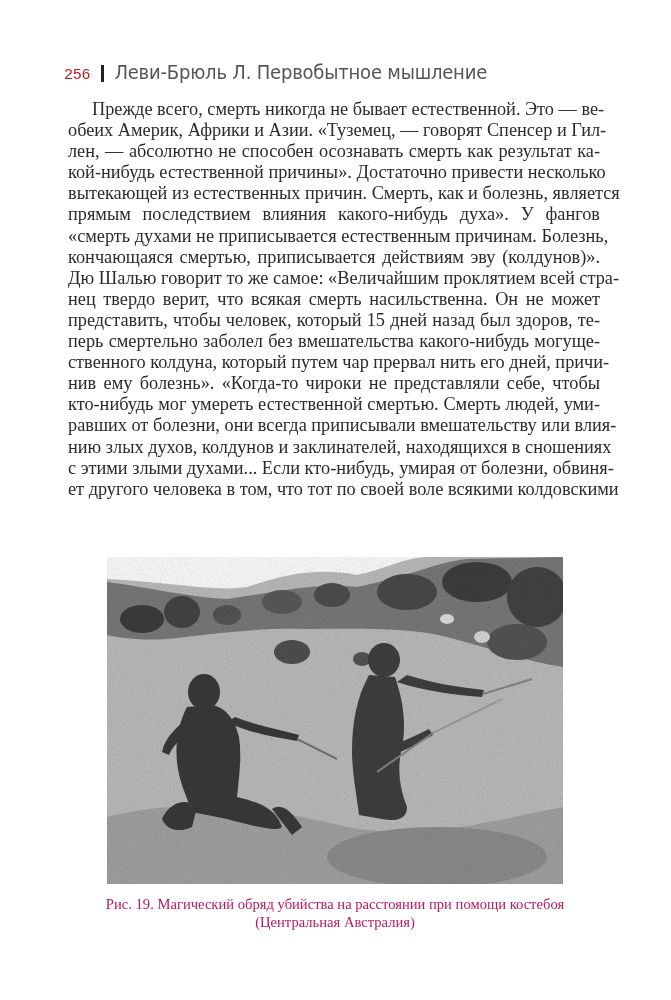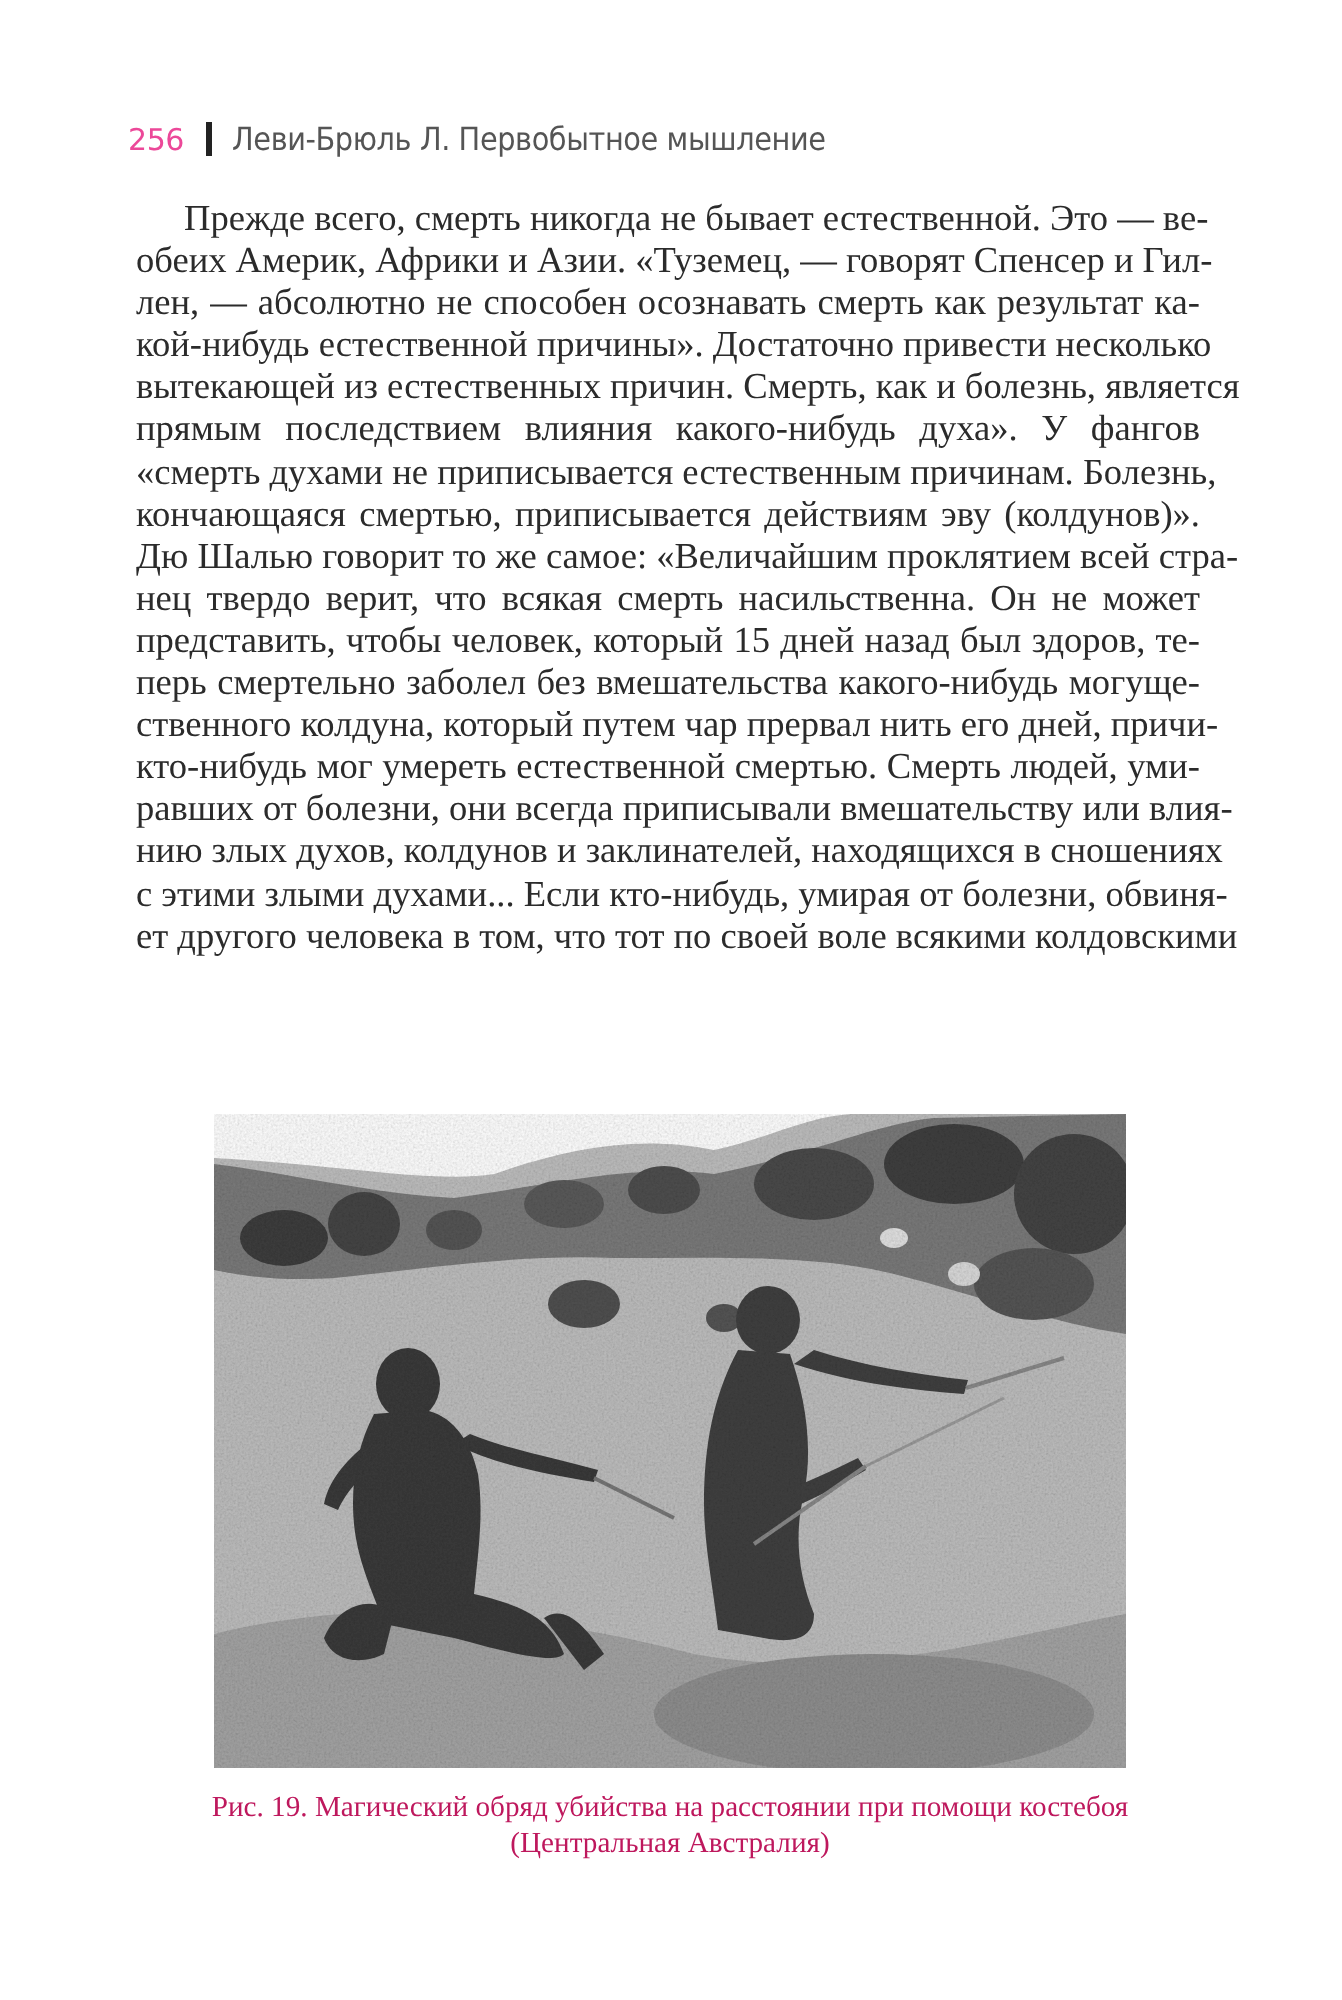--- a/index.html
+++ b/index.html
@@ -1,20 +1,20 @@
 <!DOCTYPE html>
 <html><head>
   <meta charset="utf-8">
   <style>
     html, body { margin:0; padding:0; }
     body { width:671px; height:1000px; background:#ffffff; position:relative; overflow:hidden; color:#2a2a2a; }
     .header { position:absolute; left:64px; top:60px; font-family:"DejaVu Sans", sans-serif; font-size:15px; color:#555; letter-spacing:-0.2px; white-space:nowrap; }
-    .header .pn { color:#ec4899; }
+    .header .pn { color:#b91c1c;font-family:Liberation Mono, monospace; }
     .header .sep { display:inline-block; width:3px; height:17px; background:#222; vertical-align:-3px; margin:0 10px 0 11px; }
-    .header .title { font-family:"DejaVu Sans", sans-serif; font-stretch:condensed; color:#555; font-size:16px; }
+    .header .title { font-family:"DejaVu Sans", sans-serif; font-stretch:condensed; color:#555; font-size:20px; }
     .body-text { position:absolute; left:68px; top:99px; width:532px; font-family:"Liberation Serif", "DejaVu Serif", serif; font-size:18.3px; line-height:21.1px; text-align:justify; color:#2b2b2b; }
     .line { display:block; text-align:justify; text-align-last:justify; white-space:nowrap; }
     .figure { position:absolute; left:107px; top:557px; width:456px; height:327px; overflow:hidden; background:#bfbfbf; }
     .caption { position:absolute; left:70px; top:895px; width:530px; text-align:center; font-family:"Liberation Serif", "DejaVu Serif", serif; font-size:14.6px; line-height:18px; color:#be185d; }
   </style>
 </head>
 <body>
 
 <div class="header">
   <span class="pn">256</span><span class="sep"></span><span class="title">Леви-Брюль Л. Первобытное мышление</span>
@@ -27,20 +27,21 @@
   <span class="line">кой-нибудь естественной причины». Достаточно привести несколько</span>
   <span class="line">вытекающей из естественных причин. Смерть, как и болезнь, является</span>
   <span class="line">прямым последствием влияния какого-нибудь духа». У фангов</span>
   <span class="line">«смерть духами не приписывается естественным причинам. Болезнь,</span>
   <span class="line">кончающаяся смертью, приписывается действиям эву (колдунов)».</span>
   <span class="line">Дю Шалью говорит то же самое: «Величайшим проклятием всей стра-</span>
   <span class="line">нец твердо верит, что всякая смерть насильственна. Он не может</span>
   <span class="line">представить, чтобы человек, который 15 дней назад был здоров, те-</span>
   <span class="line">перь смертельно заболел без вмешательства какого-нибудь могуще-</span>
   <span class="line">ственного колдуна, который путем чар прервал нить его дней, причи-</span>
+  <span class="line">нив ему болезнь». «Когда-то чироки не представляли себе, чтобы</span>
   <span class="line">кто-нибудь мог умереть естественной смертью. Смерть людей, уми-</span>
   <span class="line">равших от болезни, они всегда приписывали вмешательству или влия-</span>
   <span class="line">нию злых духов, колдунов и заклинателей, находящихся в сношениях</span>
   <span class="line">с этими злыми духами... Если кто-нибудь, умирая от болезни, обвиня-</span>
   <span class="line">ет другого человека в том, что тот по своей воле всякими колдовскими</span>
 </div>
 
 <div class="figure" aria-label="black-and-white photograph: two Aboriginal men crouching on a grassy hillside, each pointing a bone/stick toward the right; rocky bushland behind">
   <svg width="456" height="327" viewBox="0 0 456 327">
     <defs>

